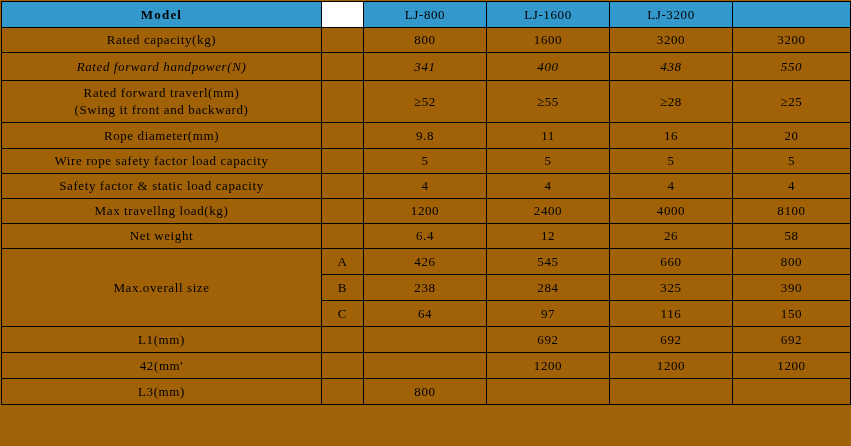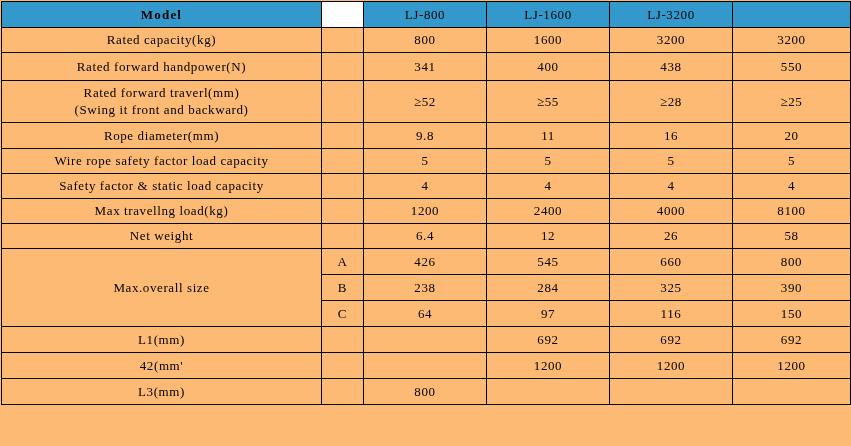--- a/index.html
+++ b/index.html
@@ -6,21 +6,21 @@
   html, body {
     margin: 0;
     padding: 0;
     background: #ffffff;
     font-family: "Liberation Serif", serif;
   }
   #sheet {
     position: relative;
     width: 851px;
     height: 446px;
-    background: #fdba74;
+    background: #a16207;
     overflow: hidden;
   }
   table.spec {
     border-collapse: collapse;
     table-layout: fixed;
     width: 849px;
     margin: 1px 0 0 1px;
   }
   table.spec td, table.spec th {
     border: 1px solid #000000;
@@ -53,21 +53,21 @@
     letter-spacing: 0.3px;
   }
   .two-line {
     line-height: 1.25;
     font-size: 12px;
     letter-spacing: 0.3px;
   }
   .val { font-size: 13px; letter-spacing: 0.5px; }
   .sub { font-size: 12px; }
   .r-h1 { height: 25px; }
-  .r-h2 { height: 28px; }
+  .r-h2 { height: 28px; font-style: italic; }
   .r-tall { height: 42px; margin-top: 24px; }
   .r-mid { height: 26px; }
 </style>
 </head>
 <body>
 
 <div id="sheet">
   <table class="spec">
     <colgroup>
       <col style="width:320px">

